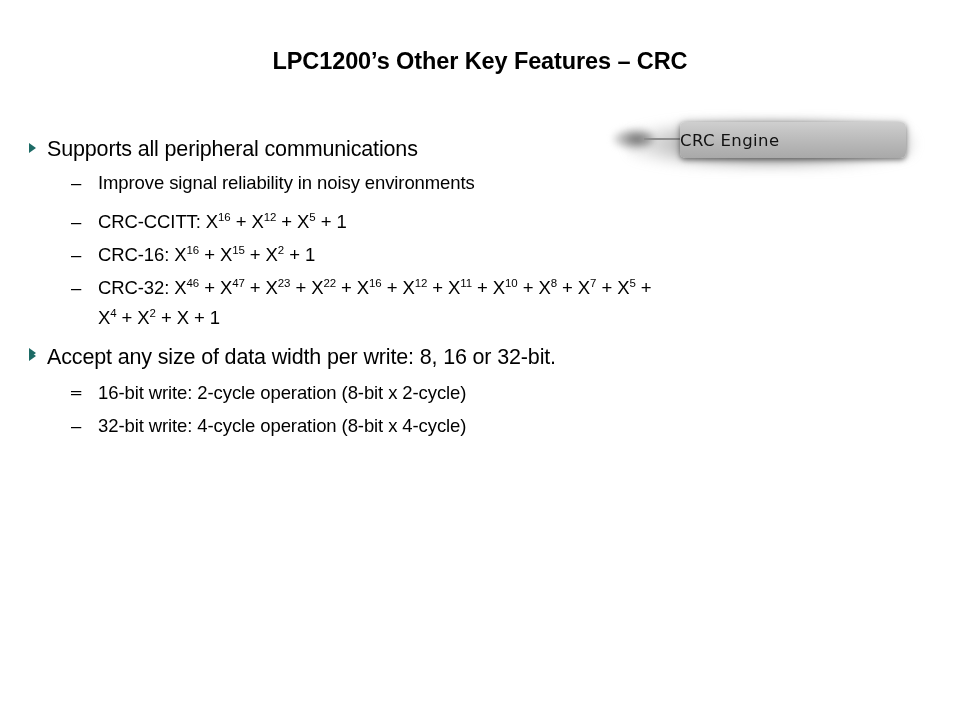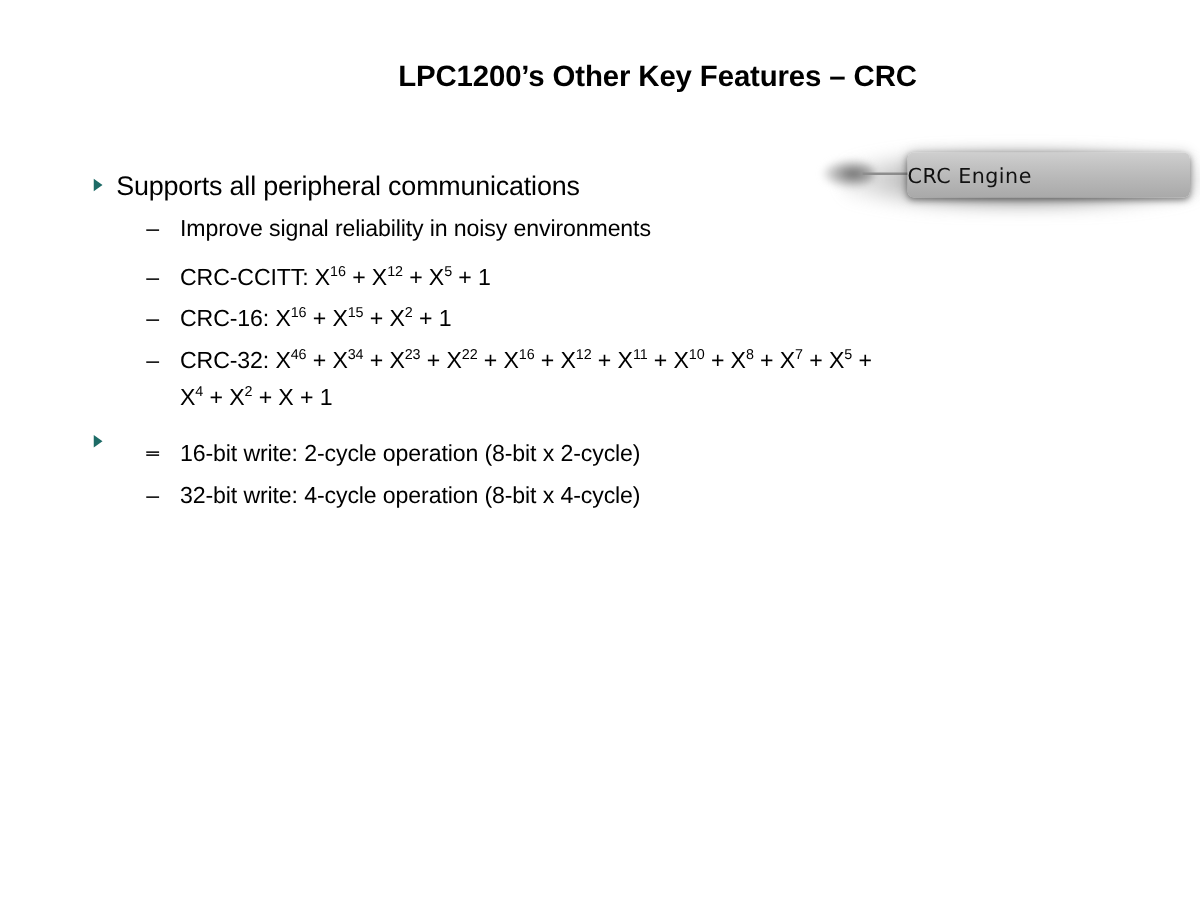--- a/index.html
+++ b/index.html
@@ -15,21 +15,20 @@
     font-family: "Liberation Sans", sans-serif;
     color: #000000;
   }
 
   #slide {
     position: absolute;
     left: 0; top: 0;
     width: 780px;
     height: 720px;
     background: #ffffff;
-    margin-left: 46px;
   }
 
   
   #title {
     position: absolute;
     left: 110px;
     top: 46px;
     width: 740px;
     text-align: center;
     font-size: 23.5px;
@@ -243,21 +242,21 @@
     </div>
 
     <div class="gap-sm"></div>
 
     <div class="line lv2">
       <span class="dash">–</span>
       <span>CRC-32:</span>
       <span>
         <span>X</span><sup>46</sup>
         <span>+</span>
-        <span>X</span><sup>34</sup>
+        <span>X</span><sup>47</sup>
         <span>+</span>
         <span>X</span><sup>23</sup>
         <span>+</span>
         <span>X</span><sup>22</sup>
         <span>+</span>
         <span>X</span><sup>16</sup>
         <span>+</span>
         <span>X</span><sup>12</sup>
         <span>+</span>
         <span>X</span><sup>11</sup>
@@ -281,20 +280,24 @@
     </div>
 
     <div class="gap-md"></div>
 
     <div class="line lv1">
       <span class="bullet"></span>
     </div>
 
     <div class="gap-sm"></div>
 
+    <div class="line lv1">
+      <span class="bullet"></span>
+      <span>Accept any size of data width per write: 8, 16 or 32-bit.</span>
+    </div>
 
     <div class="gap-sm"></div>
 
     <div class="line lv2">
       <span class="dash">–</span>
     </div>
 
     <div class="gap-sm"></div>
 
     <div class="line lv2">

